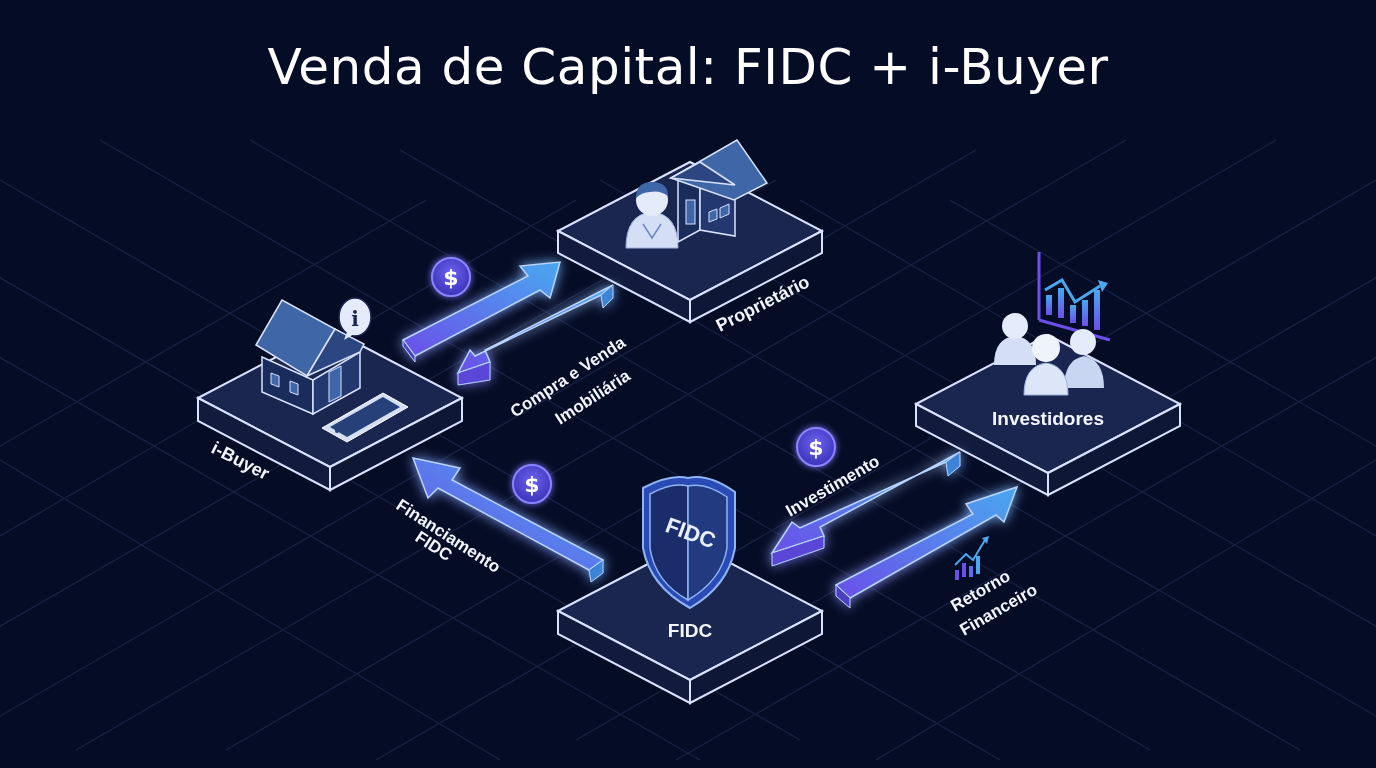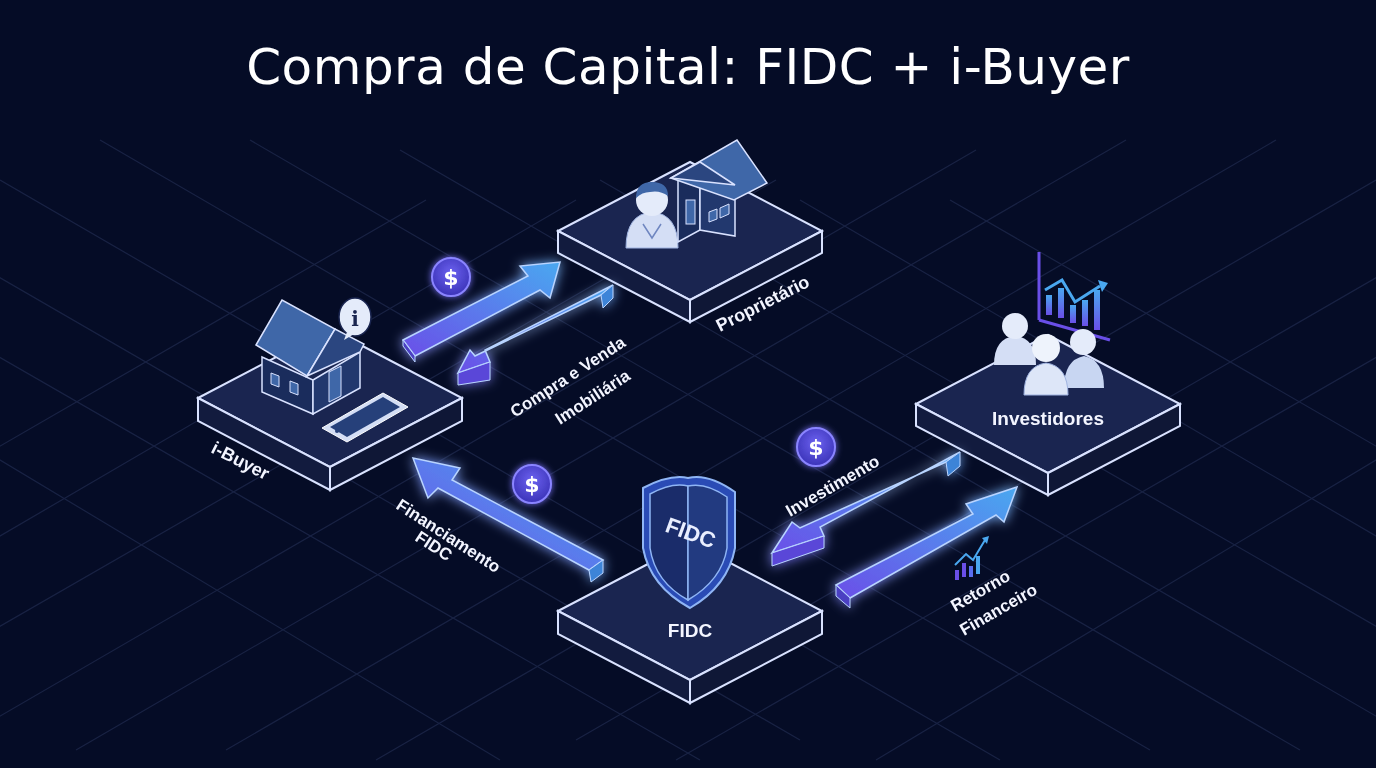--- a/index.html
+++ b/index.html
@@ -241,14 +241,14 @@
       <rect x="976" y="556" width="4" height="18" fill="#4aa8f0"></rect>
       <polyline points="955,565 966,554 973,560 985,540" fill="none" stroke="#4aa8f0" stroke-width="2"></polyline>
       <polygon points="982,538 989,536 987,544" fill="#4aa8f0"></polygon>
     </g>
     <g>
       <text class="lbl" x="955" y="612" font-size="17" transform="rotate(-30 955 612)">Retorno</text>
       <text class="lbl" x="964" y="636" font-size="17" transform="rotate(-30 964 636)">Financeiro</text>
     </g>
   </svg>
 
-  <div class="title">Compra de Capital: FIDC + i-Buyer</div>
+  <div class="title">Venda de Capital: FIDC + i-Buyer</div>
 </div>
 
 </body></html>

